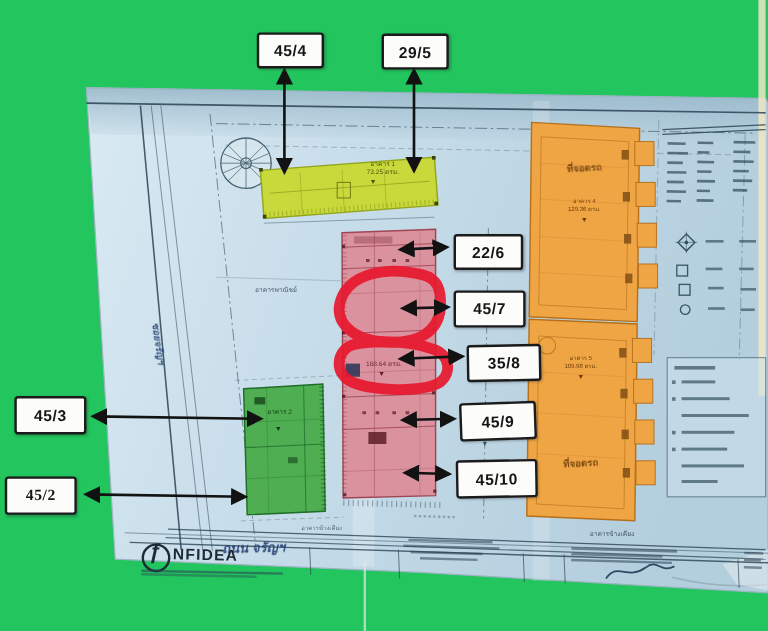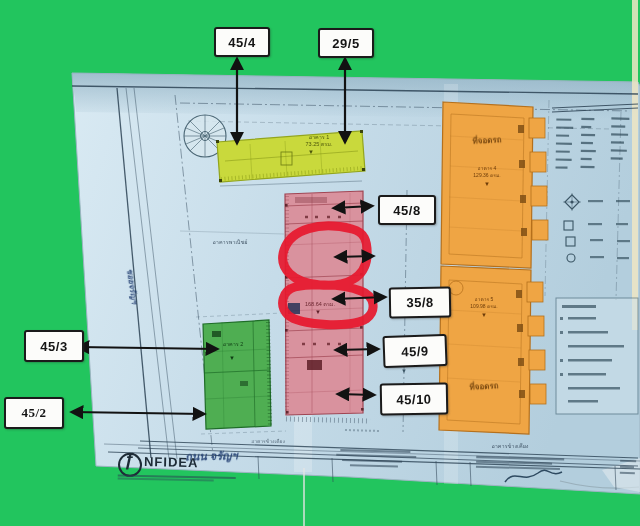--- a/index.html
+++ b/index.html
@@ -266,32 +266,35 @@
   </g>
 </svg>
 
 <div class="callout" style="left:214px;top:27px;width:52px;height:26px;">
       <span>45/4</span>
     </div>
 <div class="callout" style="left:318px;top:28px;width:52px;height:26px;">
       <span>29/5</span>
     </div>
 <div class="callout" style="left:378px;top:195px;width:54px;height:26px;">
-      <span>45/8</span>
+      <span>22/6</span>
+    </div>
+<div class="callout" style="left:378px;top:242px;width:56px;height:27px;">
+      <span>45/7</span>
     </div>
 <div class="callout" style="left:389px;top:287px;width:58px;height:27px;transform:rotate(-1deg);">
       <span>35/8</span>
     </div>
 <div class="callout" style="left:383px;top:335px;width:60px;height:28px;transform:rotate(-2deg);">
       <span>45/9</span>
     </div>
 <div class="callout" style="left:380px;top:383px;width:64px;height:28px;transform:rotate(-1deg);">
       <span>45/10</span>
     </div>
-<div class="callout" style="left:24px;top:330px;width:56px;height:28px;text-align:right;">
+<div class="callout" style="left:12px;top:330px;width:56px;height:28px;text-align:right;">
       <span>45/3</span>
     </div>
 <div class="callout" style="left:4px;top:397px;width:56px;height:28px;font-family:Liberation Serif, serif;">
       <span>45/2</span>
     </div>
 
 <div class="bt" style="left:296px;top:134px;width:46px;font-size:5.5px;color:#4c560a;">
   <span>อาคาร 1</span><br>
   <span>73.25 ตรม.</span>
 </div>

